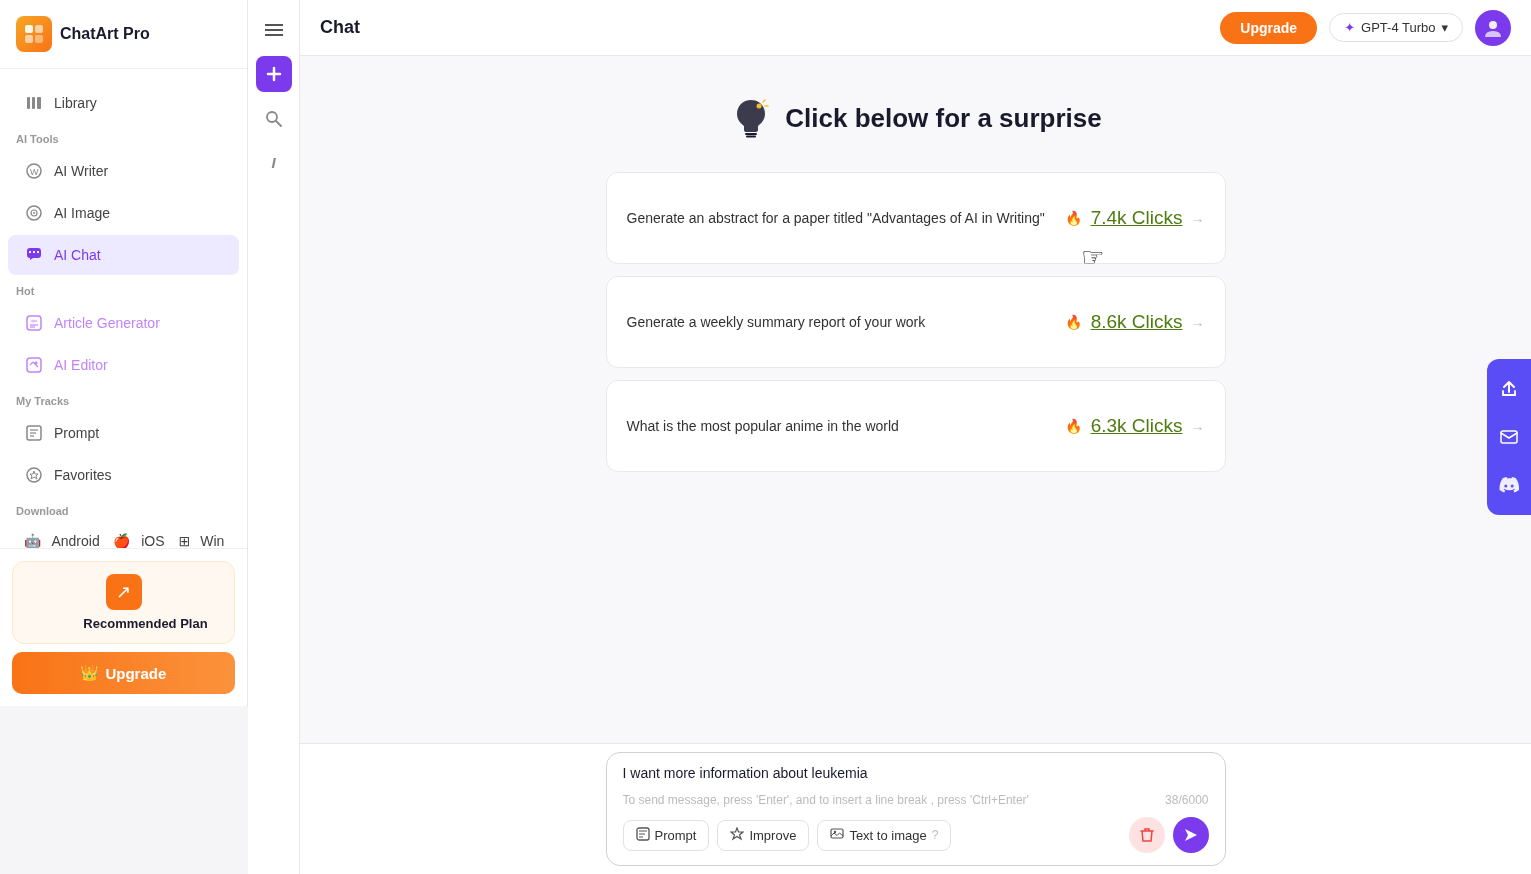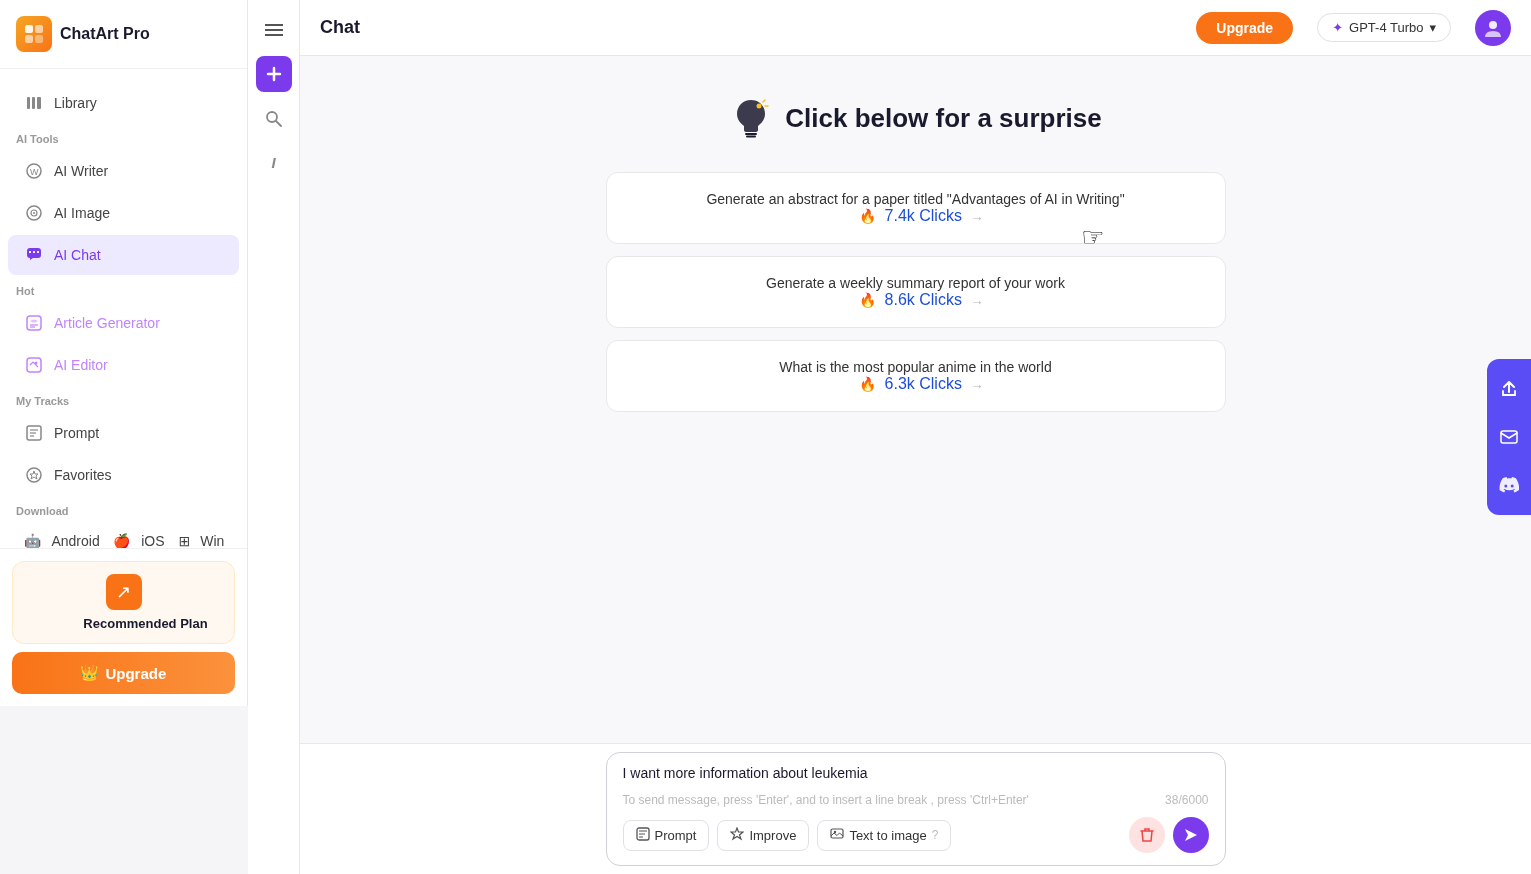--- a/index.html
+++ b/index.html
@@ -167,21 +167,21 @@
     }
 
     
     .header {
       height: 56px;
       background: #fff;
       border-bottom: 1px solid #e8e8e8;
       display: flex;
       align-items: center;
       padding: 0 20px;
-      gap: 24px;
+      gap: 12px;
     }
     .header-title {
       font-size: 18px;
       font-weight: 600;
       color: #1a1a2e;
       flex: 1;
     }
     .upgrade-header-btn {
       background: #f97316;
       color: white;
@@ -253,47 +253,47 @@
       width: 100%;
       max-width: 620px;
       display: flex;
       flex-direction: column;
       gap: 12px;
     }
     .suggestion-card {
       background: white;
       border: 1px solid #e8e8e8;
       border-radius: 12px;
-      padding: 18px 20px;
+      padding: 34px 20px;
       display: flex;
       align-items: center;
       justify-content: space-between;
       cursor: pointer;
       transition: box-shadow 0.15s;
-      flex-direction: column;
     }
     .suggestion-text {
       font-size: 14px;
       color: #333;
       font-weight: 400;
       flex: 1;
     }
     .suggestion-meta {
       display: flex;
       align-items: center;
       gap: 8px;
       flex-shrink: 0;
       margin-left: 12px;
     }
     .clicks-badge {
       display: flex;
       align-items: center;
       gap: 4px;
-      color: #1d4ed8;
-      font-size: 16px;
+      color: #4d7c0f;
+      font-size: 19px;
+      text-decoration: underline;
     }
     .fire-icon { color: #f87171; font-size: 14px; }
     .arrow-icon { color: #bbb; font-size: 14px; }
 
     
     .input-area {
       background: white;
       border-top: 1px solid #e8e8e8;
       padding: 8px 20px;
     }

